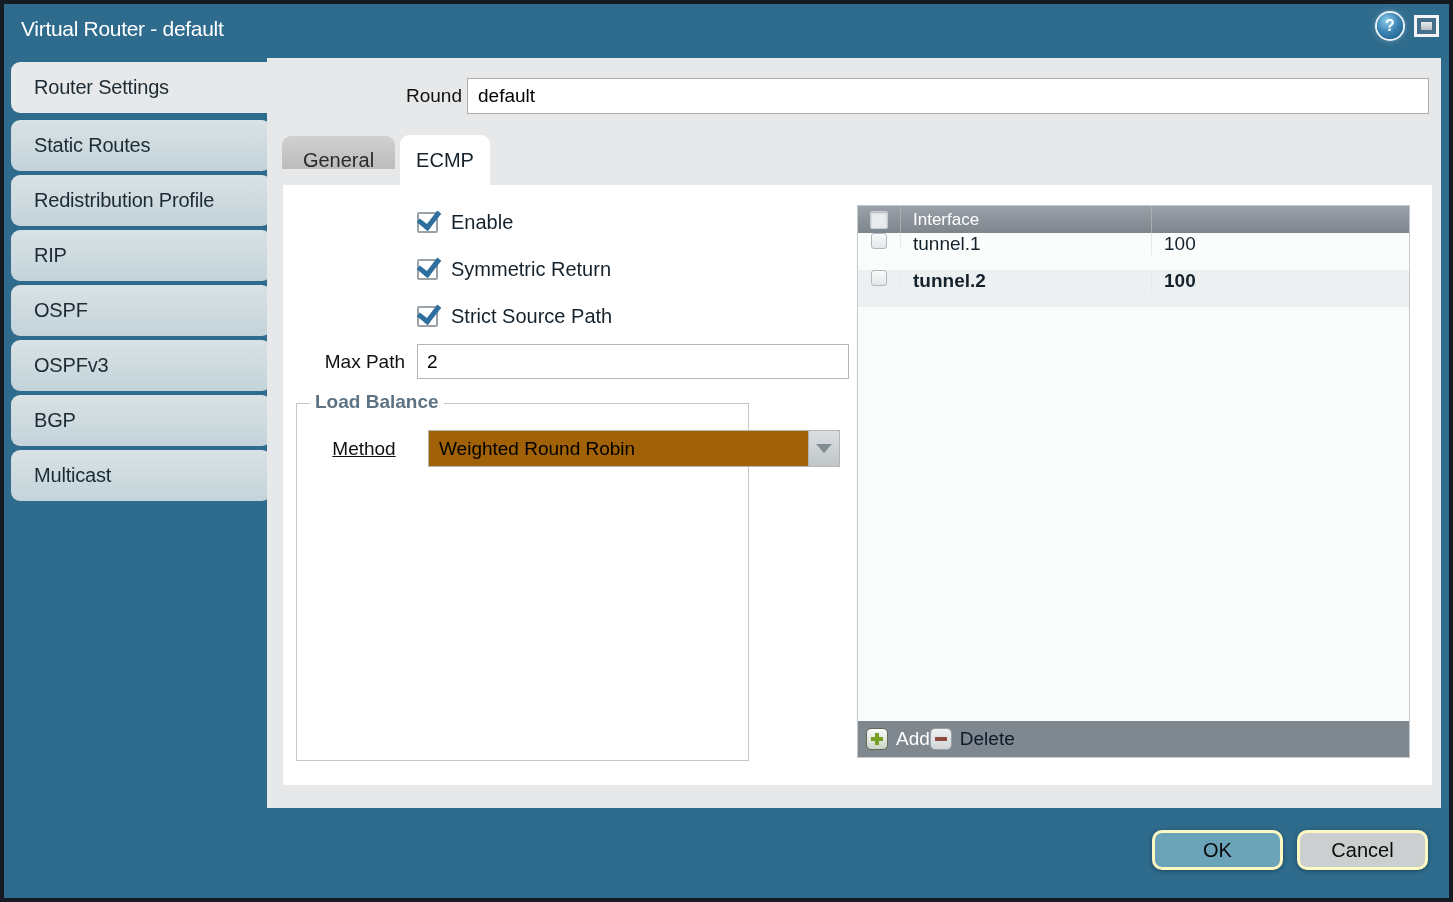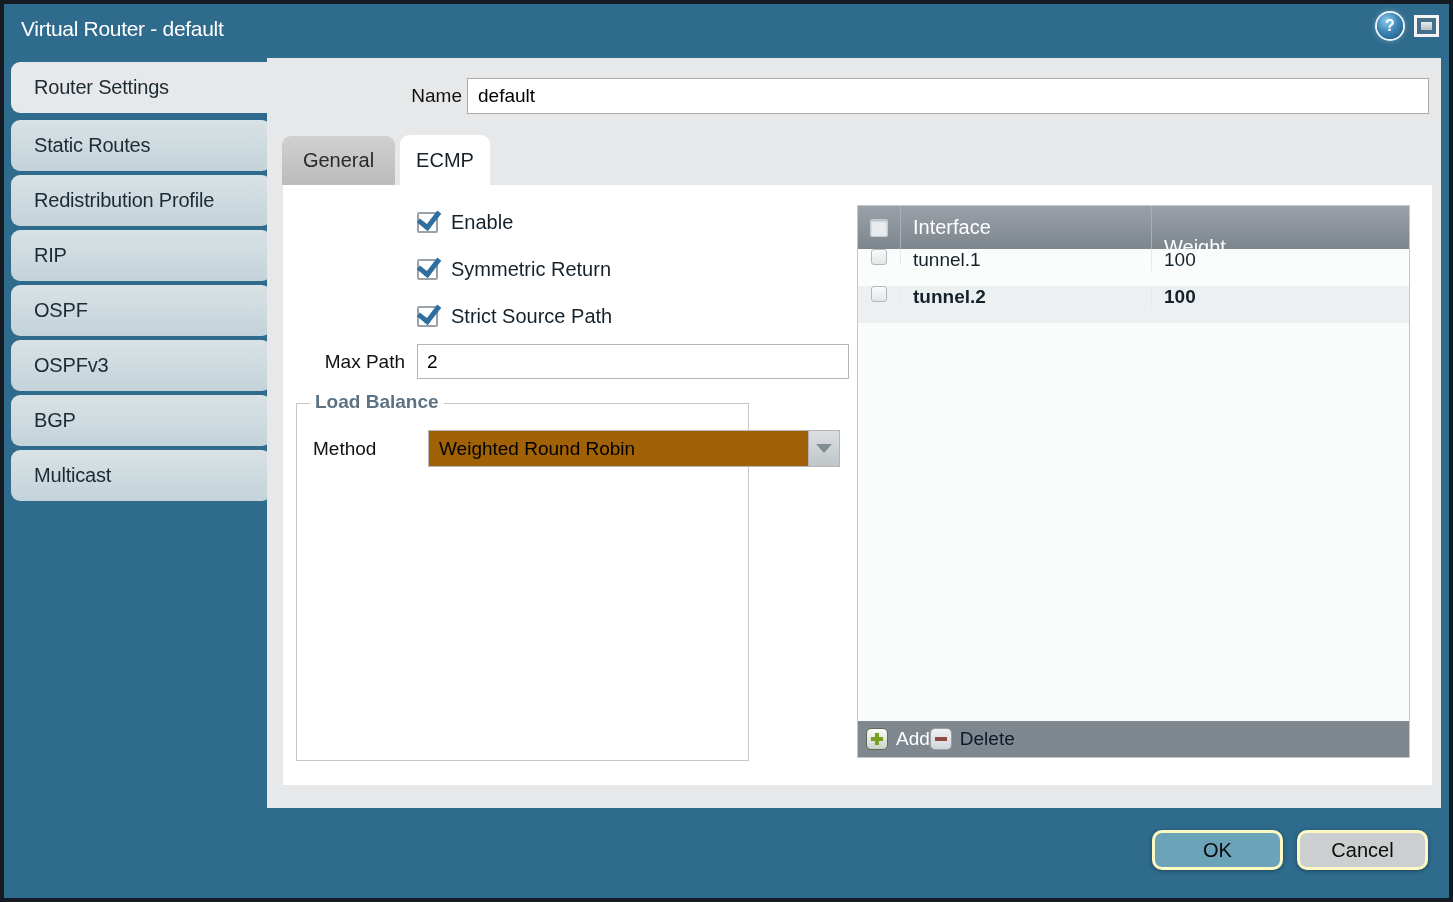--- a/index.html
+++ b/index.html
@@ -24,21 +24,21 @@
   .side-item.active { background:#e7e8e9; border-radius:9px 0 0 9px; }
   .s0{top:58px}.s1{top:116px}.s2{top:171px}.s3{top:226px}.s4{top:281px}.s5{top:336px}.s6{top:391px}.s7{top:446px}
 
   
   .content { position:absolute; left:263px; top:54px; width:1174px; height:750px; background:#e7e8e9; }
   .name-label { position:absolute; left:95px; top:27px; width:100px; text-align:right; font-size:19px; color:#111; }
   .name-input { position:absolute; left:200px; top:20px; width:962px; height:36px; border:1px solid #ababab;
     font-size:19px; padding:0 10px; color:#000; background:#fff; font-family:"Liberation Sans", sans-serif; }
 
   .tab { position:absolute; text-align:center; font-size:20px; border-radius:9px 9px 0 0; cursor:pointer; }
-  .tab-general { left:15px; top:78px; width:113px; height:49px; line-height:49px;
+  .tab-general { left:15px; top:78px; width:113px; height:33px; line-height:49px;
     background:linear-gradient(#d0d0d0,#bcbcbc); color:#2a2a2a; }
   .tab-ecmp { left:133px; top:77px; width:90px; height:50px; line-height:50px; background:#fff; color:#15222c; }
 
   .panel { position:absolute; left:16px; top:127px; width:1149px; height:600px; background:#fff; }
 
   
   .cb-row { position:absolute; left:134px; height:28px; display:flex; align-items:center; gap:13px; cursor:pointer; }
   .r0{top:23px}.r1{top:70px}.r2{top:117px}
   .checkbox { width:21px; height:21px; border:2px solid #9aa1a7; background:#fff; border-radius:2px; position:relative; flex:none; }
   .checkbox.checked::after { content:''; position:absolute; left:3px; top:-7px; width:9px; height:17px;
@@ -46,34 +46,34 @@
   .cb-label { font-size:20px; color:#15222c; }
 
   .maxpath-label { position:absolute; left:18px; top:166px; width:104px; text-align:right; font-size:19px; color:#111; }
   .maxpath-input { position:absolute; left:134px; top:159px; width:432px; height:35px; border:1px solid #b5b5b5;
     font-size:19px; padding:0 9px; color:#000; font-family:"Liberation Sans", sans-serif; }
 
   
   .lb-group { position:absolute; left:13px; top:218px; width:453px; height:358px; border:1px solid #c6c6c6; }
   .lb-legend { position:absolute; left:13px; top:-13px; background:#fff; padding:0 5px; font-size:19px;
     font-weight:bold; color:#5d7383; }
-  .method-label { position:absolute; left:16px; top:34px; width:102px; text-align:left; font-size:19px; color:#111; }
+  .method-label { position:absolute; left:16px; top:34px; width:102px; text-align:center; font-size:19px; color:#111;text-decoration:underline; }
   .method-select { position:absolute; left:131px; top:26px; width:412px; height:37px; border:1px solid #b5b5b5;
     background:#a16207; display:flex; align-items:center; cursor:pointer; }
   .method-value { flex:1; font-size:19px; padding-left:10px; color:#000; }
   .dd-btn { width:31px; height:100%; background:linear-gradient(#dcdfe1,#bfc5c8); border-left:1px solid #adb3b6;
     display:flex; align-items:center; justify-content:center; }
   .dd-arrow { width:0; height:0; border-left:8px solid transparent; border-right:8px solid transparent;
     border-top:9px solid #838c93; }
 
   
   .itable { position:absolute; left:574px; top:20px; width:553px; height:553px; border:1px solid #c3c8cc;
     display:flex; flex-direction:column; background:#fafbfb; }
-  .thead { display:flex; height:43px; flex:none; background:linear-gradient(#9aa1a8,#7e868d);
-    color:#fff; font-size:20px; }
+  .thead { display:flex; height:27px; flex:none; background:linear-gradient(#9aa1a8,#7e868d);
+    color:#fff; font-size:17px; }
   .th-check { width:43px; flex:none; display:flex; justify-content:center; align-items:center; border-right:1px solid #a9afb4; }
   .th-cell { display:flex; align-items:center; padding-left:12px; }
   .th-interface { width:251px; flex:none; border-right:1px solid #a9afb4; }
   .th-weight { flex:1;margin-top:40px; }
   .hd-check { width:18px; height:18px; background:#e9ecee; border:1px solid #c7ccd0; border-radius:2px;
     box-shadow:inset 0 1px 2px rgba(0,0,0,.25); cursor:pointer; }
   .trow { display:flex; height:37px; flex:none; align-items:flex-start; font-size:19px; color:#15222c; cursor:pointer; }
   .trow.odd { background:#fbfcfc; } .trow.even { background:#edf0f1;font-weight:bold; }
   .tr-check { width:43px; flex:none; display:flex; justify-content:center; align-items:center; border-right:1px solid #e6e9ea; }
   .row-check { width:16px; height:16px; background:linear-gradient(#fafbfb,#e3e6e8); border:1px solid #b2b8bc;
@@ -116,21 +116,21 @@
     <div class="side-item active s0">Router Settings</div>
     <div class="side-item s1">Static Routes</div>
     <div class="side-item s2">Redistribution Profile</div>
     <div class="side-item s3">RIP</div>
     <div class="side-item s4">OSPF</div>
     <div class="side-item s5">OSPFv3</div>
     <div class="side-item s6">BGP</div>
     <div class="side-item s7">Multicast</div>
 
     <div class="content">
-      <div class="name-label">Name</div>
+      <div class="name-label">Round</div>
       <input class="name-input" type="text" value="default" style="">
 
       <div class="tab tab-general">General</div>
       <div class="tab tab-ecmp">ECMP</div>
 
       <div class="panel">
 
         <div class="cb-row r0">
           <span class="checkbox checked"></span>
           <span class="cb-label">Enable</span>

